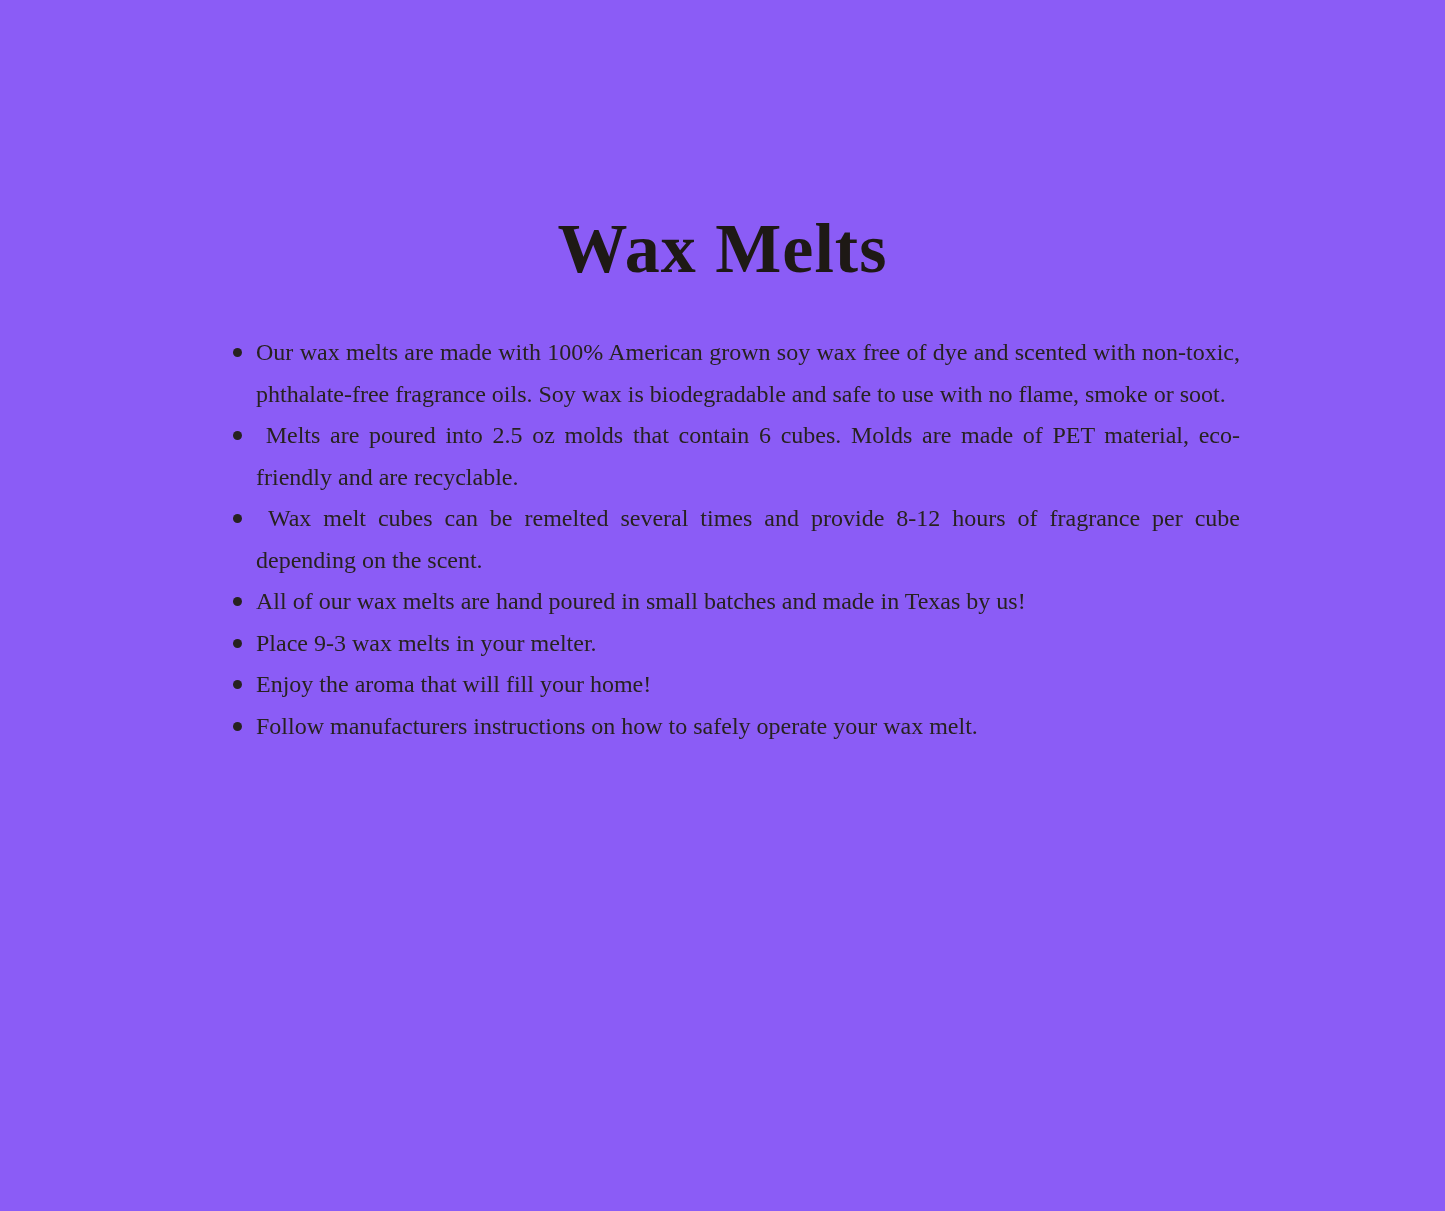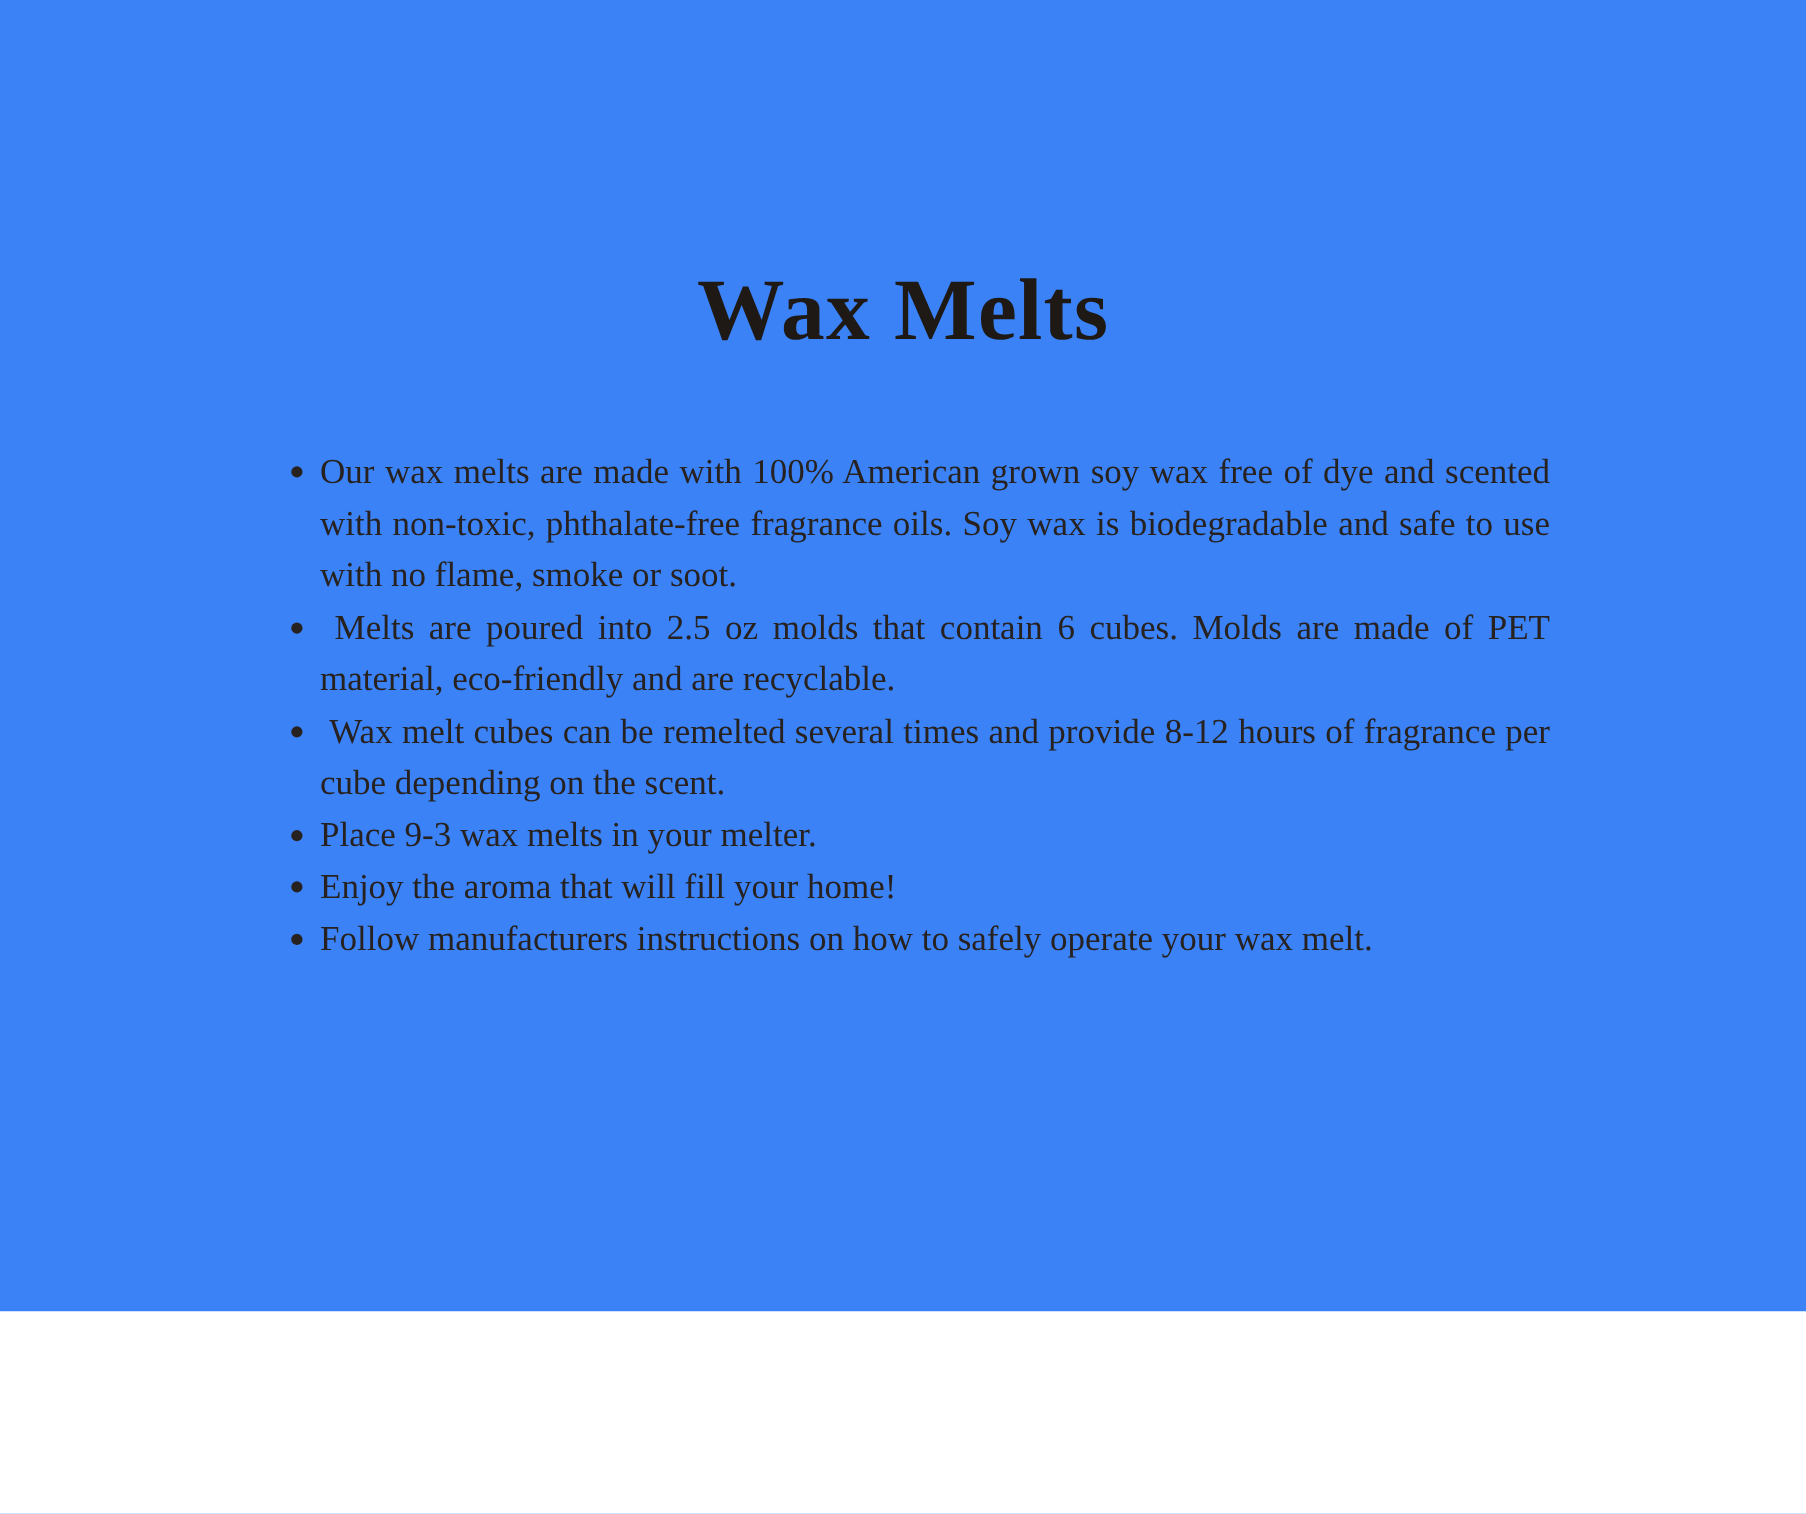--- a/index.html
+++ b/index.html
@@ -2,47 +2,47 @@
 <html><head>
 <meta charset="utf-8">
 <style>
   html, body {
     margin: 0;
     padding: 0;
   }
   .canvas {
     position: relative;
     width: 1445px;
-    height: 1049px;
-    background: #3b82f6;
+    height: 1211px;
+    background: #8b5cf6;
     font-family: "Liberation Serif", serif;
     overflow: hidden;
   }
   .title {
     position: absolute;
     top: 163px;
     left: 0;
     width: 100%;
     text-align: center;
     font-size: 70px;
     font-weight: 700;
     letter-spacing: 1px;
     color: #1E1915;
     line-height: 1.1;
   }
   .bullets {
     position: absolute;
-    top: 357px;
+    top: 332px;
     left: 233px;
     width: 1007px;
     margin: 0;
     padding: 0;
     list-style: none;
     color: #272220;
-    font-size: 28px;
+    font-size: 24px;
     line-height: 41.5px;
     text-align: justify;
     text-align-last: left;
   }
   .bullets li {
     position: relative;
     padding-left: 23px;
     margin: 0;
   }
   .dot {
@@ -70,20 +70,24 @@
     <li>
       <span class="dot"></span>
       <span>&nbsp;Melts are poured into 2.5 oz molds that contain 6 cubes. Molds are made of PET material, eco-friendly and are recyclable.</span>
     </li>
     <li>
       <span class="dot"></span>
       <span>&nbsp;Wax melt cubes can be remelted several times and provide 8-12 hours of fragrance per cube depending on the scent.</span>
     </li>
     <li>
       <span class="dot"></span>
+      <span>All of our wax melts are hand poured in small batches and made in Texas by us!</span>
+    </li>
+    <li>
+      <span class="dot"></span>
       <span>Place 9-3 wax melts in your melter.</span>
     </li>
     <li>
       <span class="dot"></span>
       <span>Enjoy the aroma that will fill your home!</span>
     </li>
     <li>
       <span class="dot"></span>
       <span>Follow manufacturers instructions on how to safely operate your wax melt.</span>
     </li>

